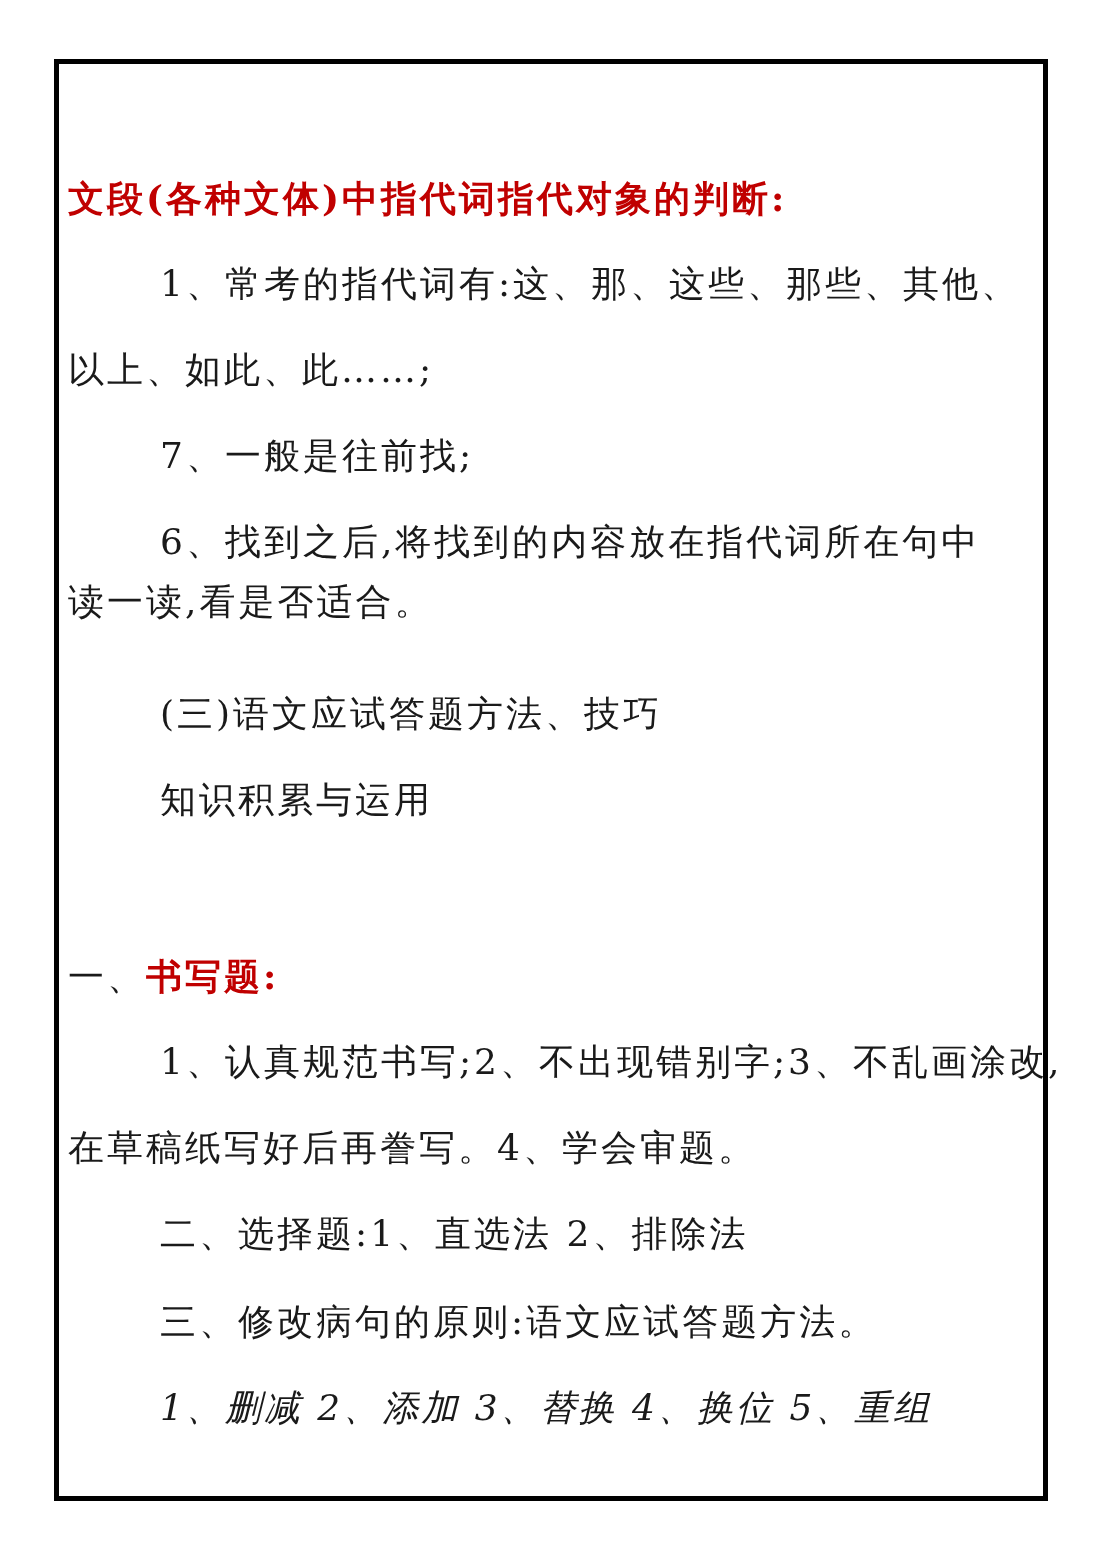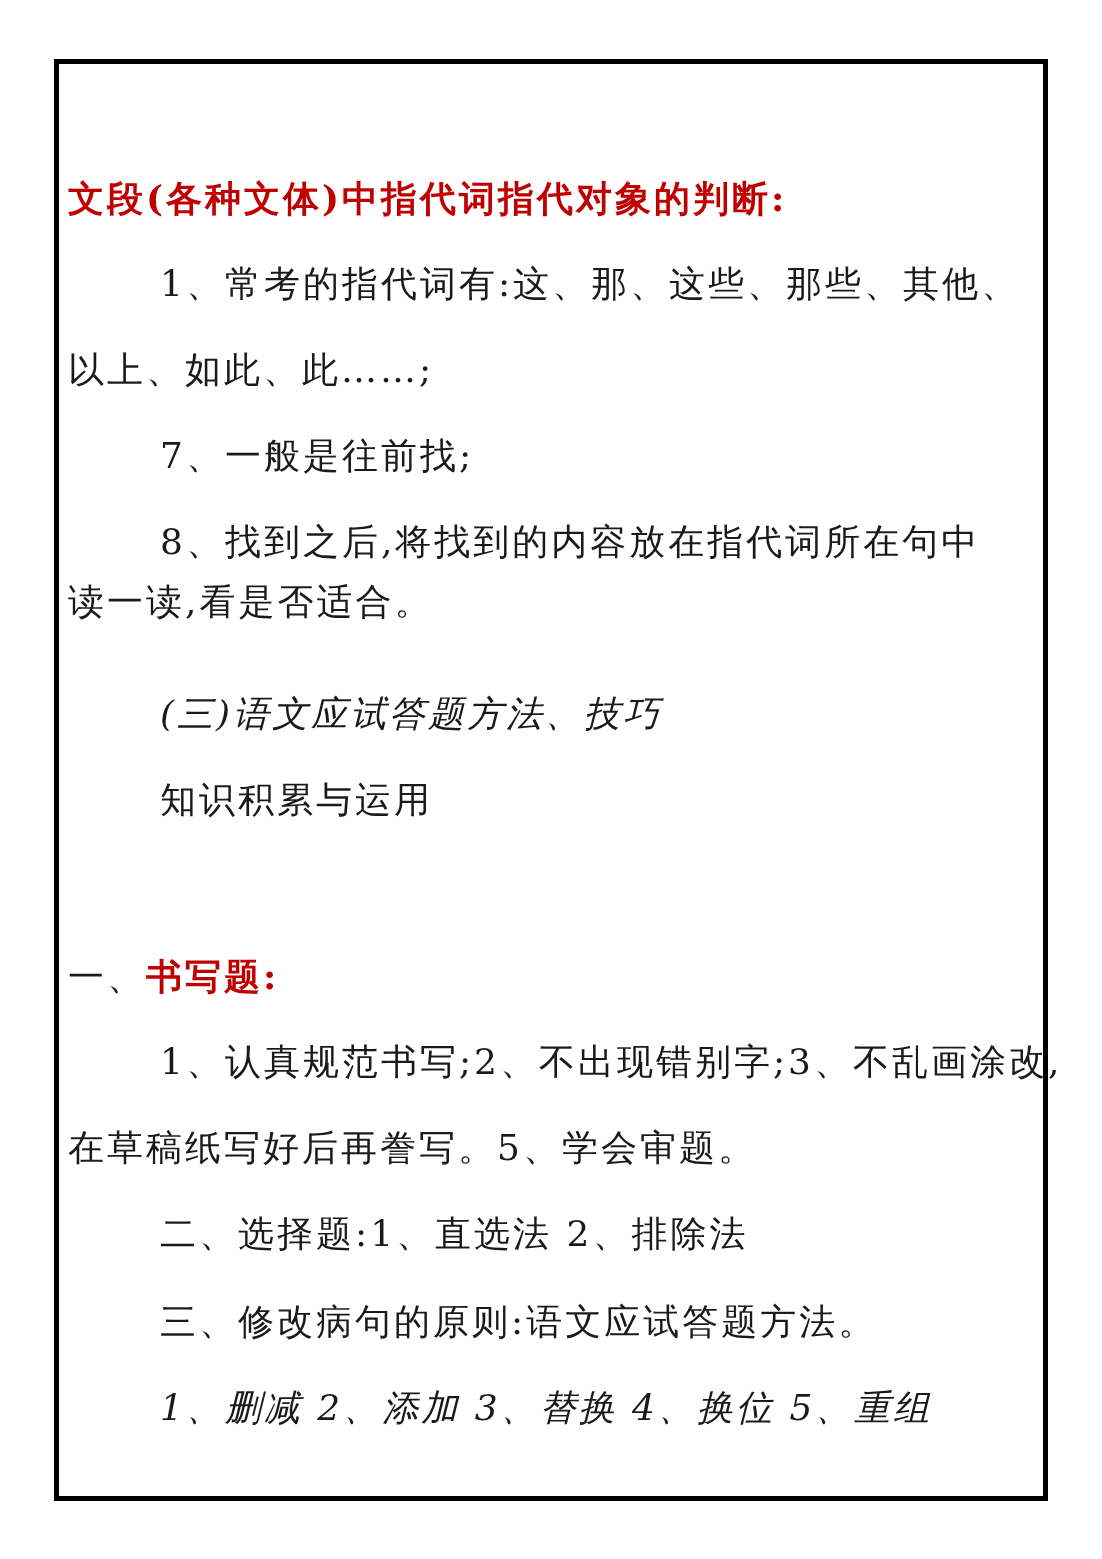--- a/index.html
+++ b/index.html
@@ -43,28 +43,28 @@
 
 <div class="frame"></div>
 
 <div class="line flush red" style="top:176px;">文段(各种文体)中指代词指代对象的判断:</div>
 
 <div class="line indent" style="top:262px;">1、常考的指代词有:这、那、这些、那些、其他、</div>
 <div class="line flush" style="top:348px;">以上、如此、此……;</div>
 
 <div class="line indent" style="top:434px;">7、一般是往前找;</div>
 
-<div class="line indent" style="top:520px;">8、找到之后,将找到的内容放在指代词所在句中</div>
+<div class="line indent" style="top:520px;">6、找到之后,将找到的内容放在指代词所在句中</div>
 <div class="line flush" style="top:580px;">读一读,看是否适合。</div>
 
-<div class="line indent" style="top:692px;font-style:italic;">(三)语文应试答题方法、技巧</div>
+<div class="line indent" style="top:692px;">(三)语文应试答题方法、技巧</div>
 <div class="line indent" style="top:778px;">知识积累与运用</div>
 
 <div class="line flush" style="top:954px;">
   <span>一、</span><span class="red">书写题:</span>
 </div>
 
 <div class="line indent" style="top:1040px;text-align:center;">1、认真规范书写;2、不出现错别字;3、不乱画涂改,</div>
-<div class="line flush" style="top:1126px;">在草稿纸写好后再誊写。5、学会审题。</div>
+<div class="line flush" style="top:1126px;">在草稿纸写好后再誊写。4、学会审题。</div>
 
 <div class="line indent" style="top:1212px;">二、选择题:1、直选法 2、排除法</div>
 <div class="line indent" style="top:1300px;">三、修改病句的原则:语文应试答题方法。</div>
 <div class="line indent" style="top:1386px;font-style:italic;">1、删减 2、添加 3、替换  4、换位 5、重组</div>
 
 </body></html>

